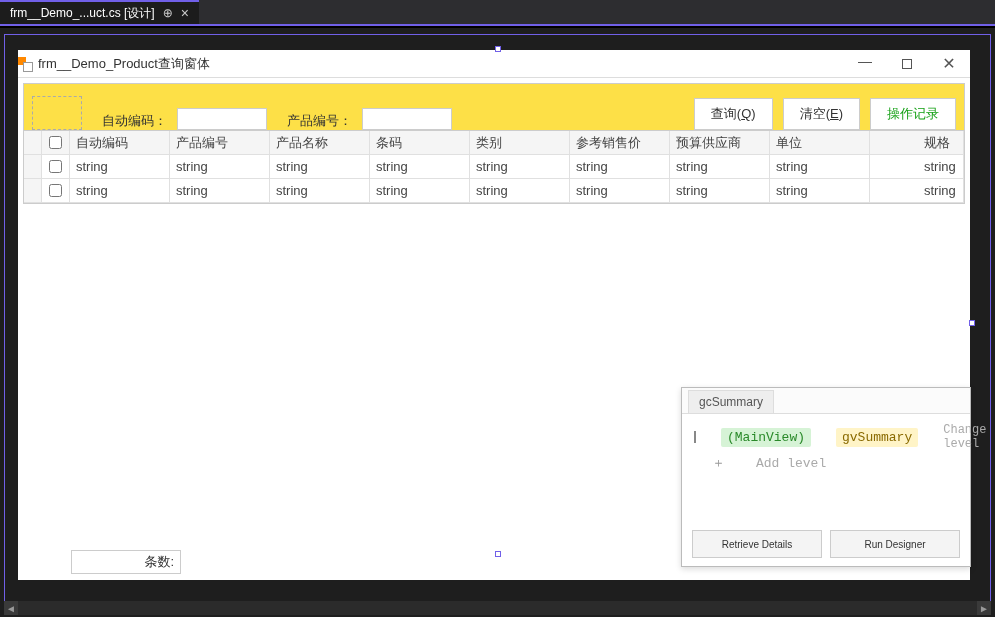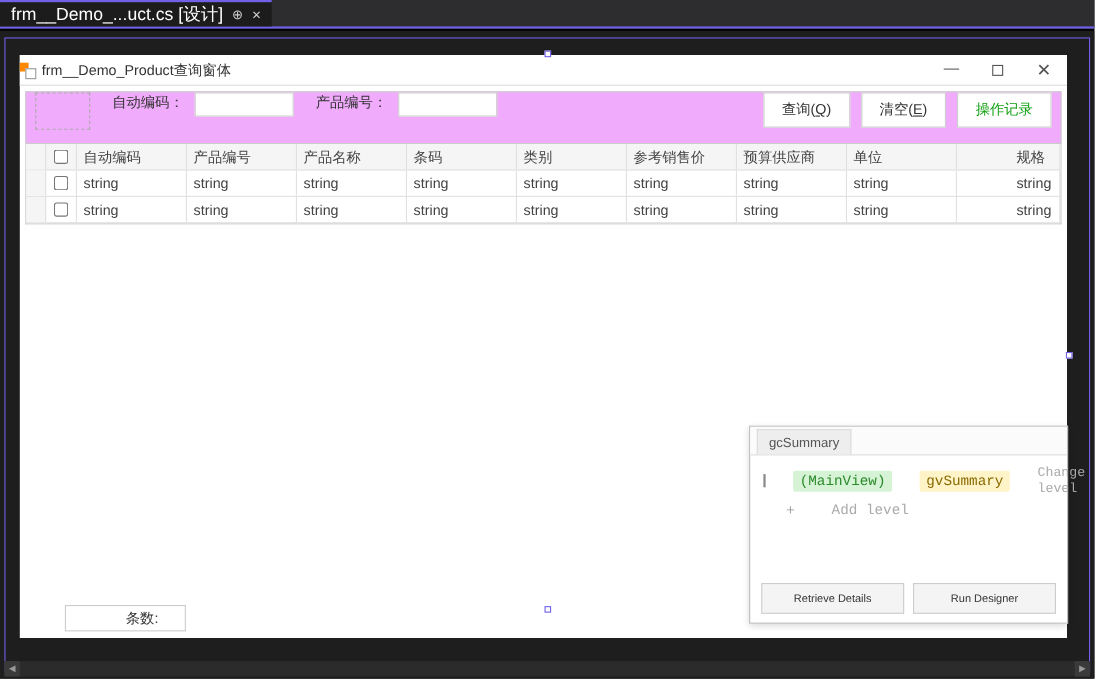--- a/index.html
+++ b/index.html
@@ -24,21 +24,21 @@
       align-items: center;
       padding: 0 10px;
       background: #1c1c1c;
       color: #fff;
       gap: 8px;
       border-top: 2px solid transparent;
     }
     .vs-tab.active { border-top-color: #7160e8; }
     .vs-tab-pin { color: #ccc; font-size: 12px; }
     .vs-tab-close { color: #ccc; font-size: 14px; cursor: pointer; }
-    .vs-tab-title { font-size: 16px; }
+    .vs-tab-title { font-size: 12px; }
 
     .canvas-dark {
       position: absolute;
       left: 0; right: 0;
       top: 28px; bottom: 0;
       background: #1e1e1e;
     }
     .selection-outline {
       position: absolute;
       left: 4px; right: 4px;
@@ -85,26 +85,26 @@
     .win-ctrl.max span { display: inline-block; width: 10px; height: 10px; border: 1px solid #555; }
     .win-ctrl.close span { font-size: 16px; }
 
     .form-body {
       position: relative;
       height: calc(100% - 28px);
       padding: 5px;
     }
     .filter-bar {
       display: flex;
-      align-items: flex-start;
+      align-items: flex-end;
       height: 48px;
       border: 1px solid #ccc;
       padding: 0 8px;
       gap: 10px;
-      background: #f0abfc;
+      background: #fde047;
     }
     .dashed-box {
       width: 50px; height: 34px;
       border: 1px dashed #aaa;
     }
     .lbl { color: #333; margin-left: 10px; }
     .txt {
       width: 90px; height: 22px;
       border: 1px solid #ccc;
       padding: 0 4px;
@@ -153,28 +153,28 @@
 
     .footer-row {
       position: absolute;
       left: 5px; right: 5px; bottom: 5px;
       height: 26px;
       display: flex;
       align-items: center;
       gap: 6px;
     }
     .footer-row .countbox {
-      margin-left: 36px;
+      margin-left: 48px;
       width: 110px;
       height: 24px;
       border: 1px solid #ccc;
       display: flex;
       align-items: center;
       justify-content: flex-end;
-      padding-right: 24px;
+      padding-right: 6px;
       color: #333;
     }
 
     .designer-popup {
       position: absolute;
       right: 24px;
       bottom: 50px;
       width: 290px;
       height: 180px;
       background: #fff;

